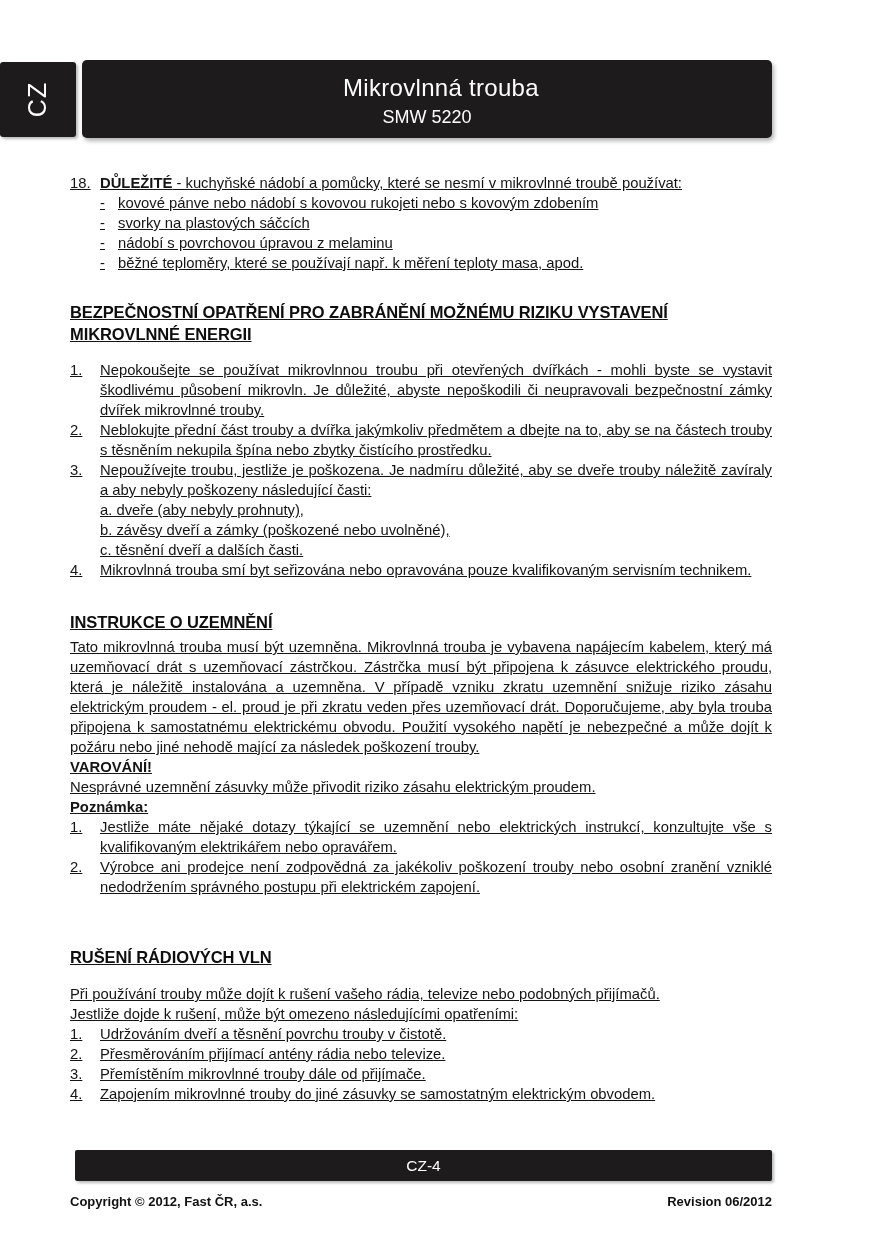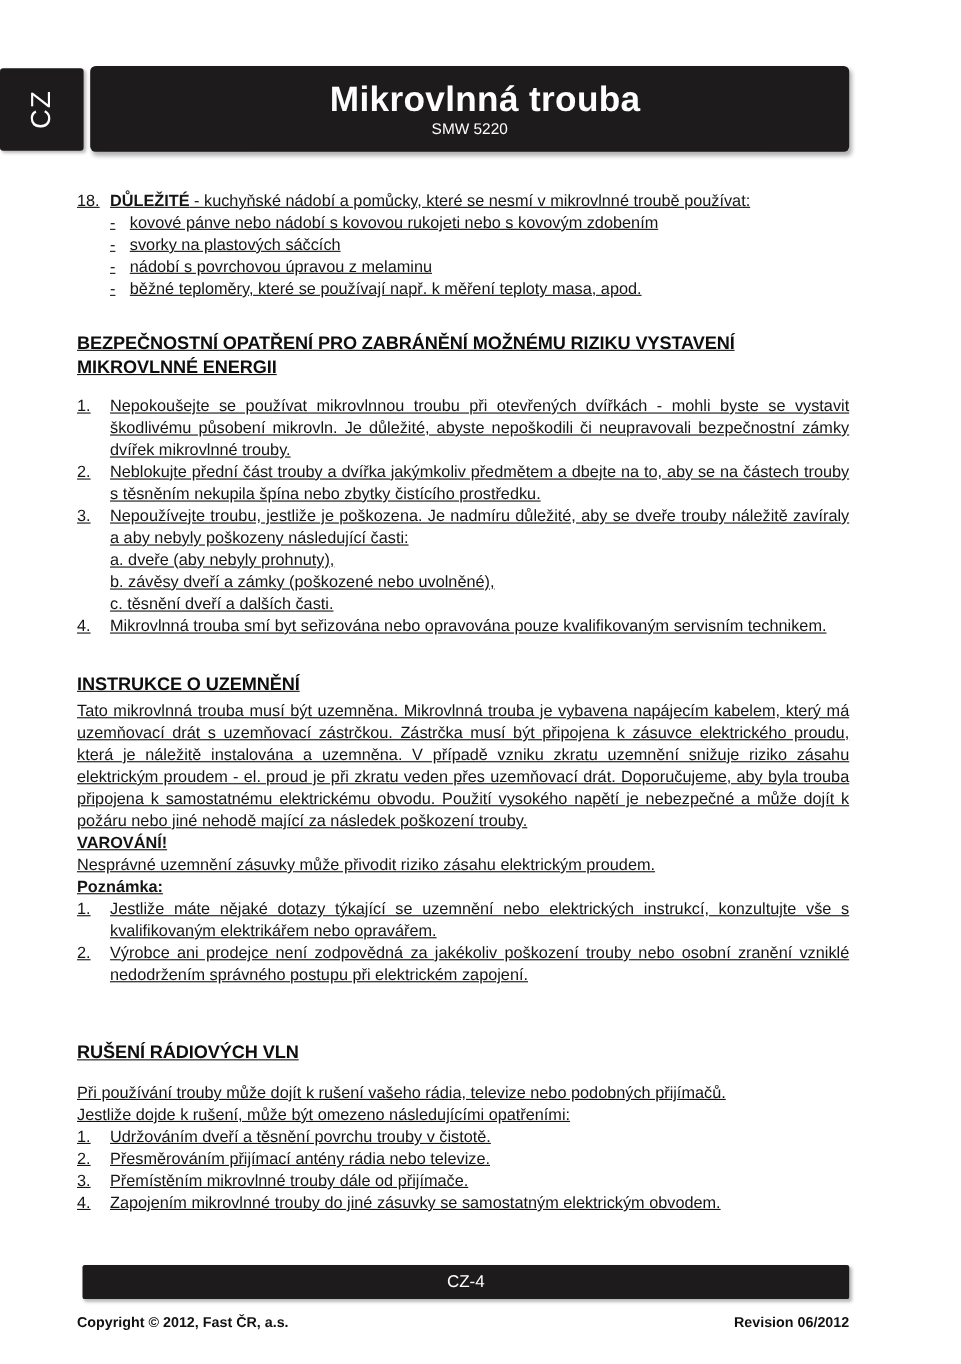--- a/index.html
+++ b/index.html
@@ -35,22 +35,22 @@
     position: absolute;
     left: 82px; top: 60px;
     width: 690px; height: 78px;
     background: #1d1b1c;
     border-radius: 5px;
     box-shadow: 2px 3px 4px rgba(0,0,0,.3);
     color: #fff;
     display: flex; flex-direction: column;
     align-items: center; justify-content: center;
   }
-  .header-title { font-size: 32px; font-weight: bold; letter-spacing: .3px; line-height: 34px; margin-left: 28px; }
-  .header-model { font-size: 14px; font-weight: normal; margin-top: 2px; }
+  .header-title { font-size: 24px; font-weight: normal; letter-spacing: .3px; line-height: 34px; margin-left: 28px; }
+  .header-model { font-size: 18px; font-weight: normal; margin-top: 2px; }
 
   
   .content {
     position: absolute;
     left: 70px; top: 173px;
     width: 702px;
     font-size: 14.8px;
     line-height: 20px;
     color: #141414;
     text-decoration: underline;

